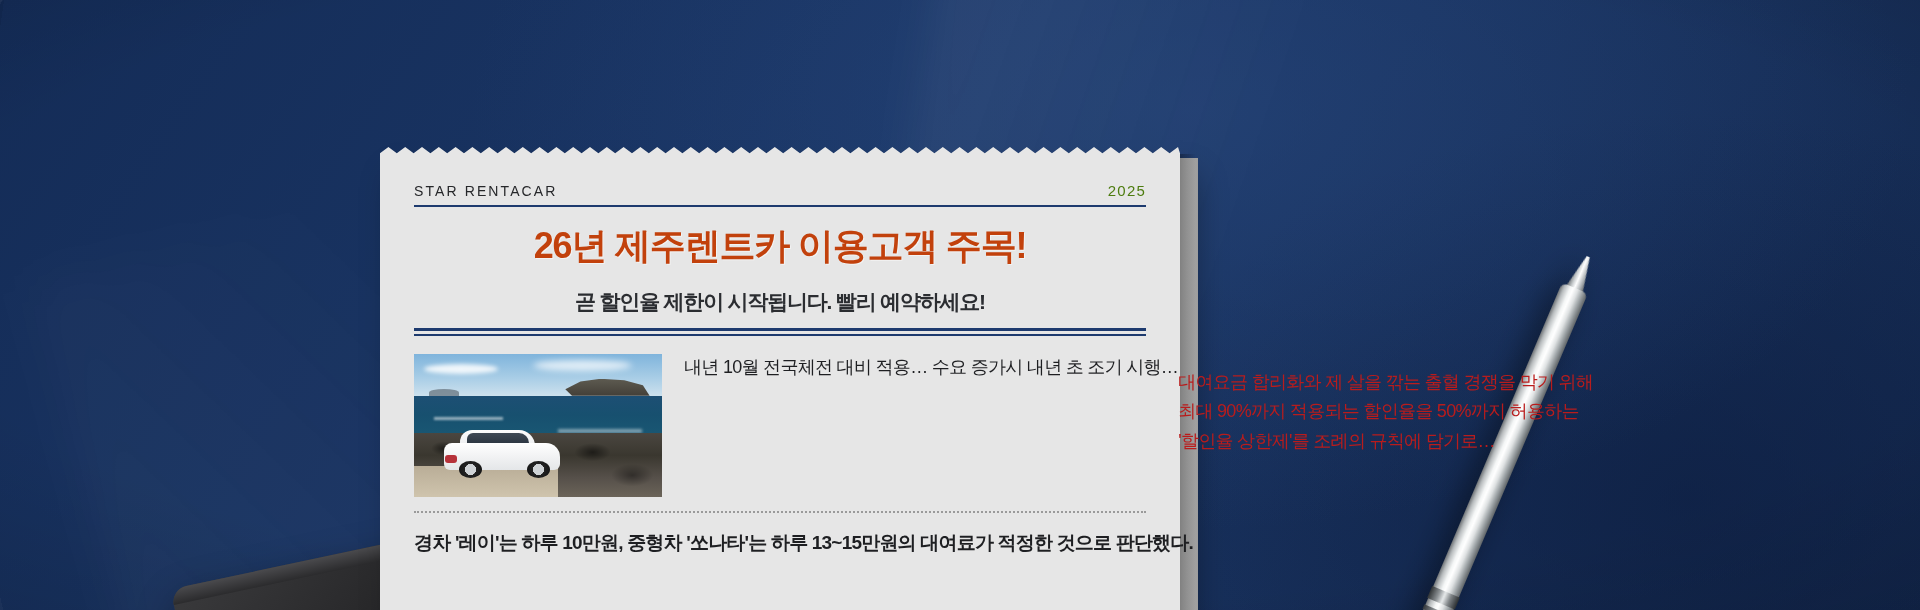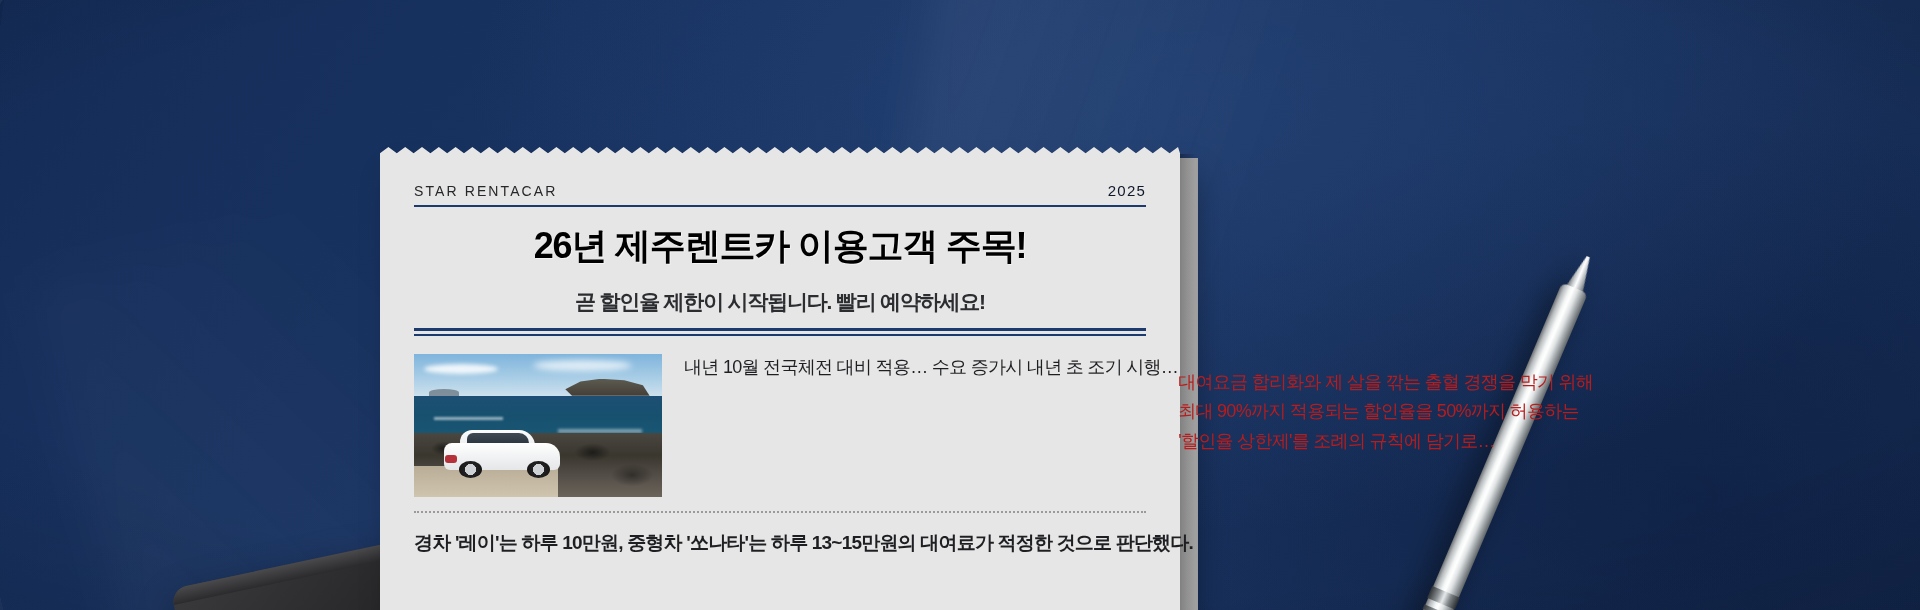--- a/index.html
+++ b/index.html
@@ -132,26 +132,26 @@
 
   .r-inner{ position:absolute; inset:0; padding:22px 34px 0 34px; }
 
   .brandrow{
     display:flex; align-items:flex-end; justify-content:space-between;
     padding-bottom:6px;
   }
   .brand{
     font-size:14px; letter-spacing:2.1px; color:#26272a; font-weight:400;
   }
-  .year{ font-size:15px; letter-spacing:1.2px; color:#0f172a; }
+  .year{ font-size:15px; letter-spacing:1.2px; color:#4d7c0f; }
   .rule-brand{ height:2px; background:#1d3a6e; }
 
   .headline{ text-align:center; padding-top:17px; }
   .h1{
-    font-size:36px; font-weight:700; color:#000000;
+    font-size:36px; font-weight:700; color:#c2410c;
     letter-spacing:-1.2px; line-height:1.22;
     text-shadow:1px 1px 0 rgba(255,255,255,.5);
   }
   .h2{
     font-size:21px; font-weight:700; color:#2b2d31;
     letter-spacing:-1.2px; line-height:1.3; margin-top:20px;
   }
 
   .rule-double{ margin-top:13px; }
   .rule-double .a{ height:3px; background:#1d3a6e; }

